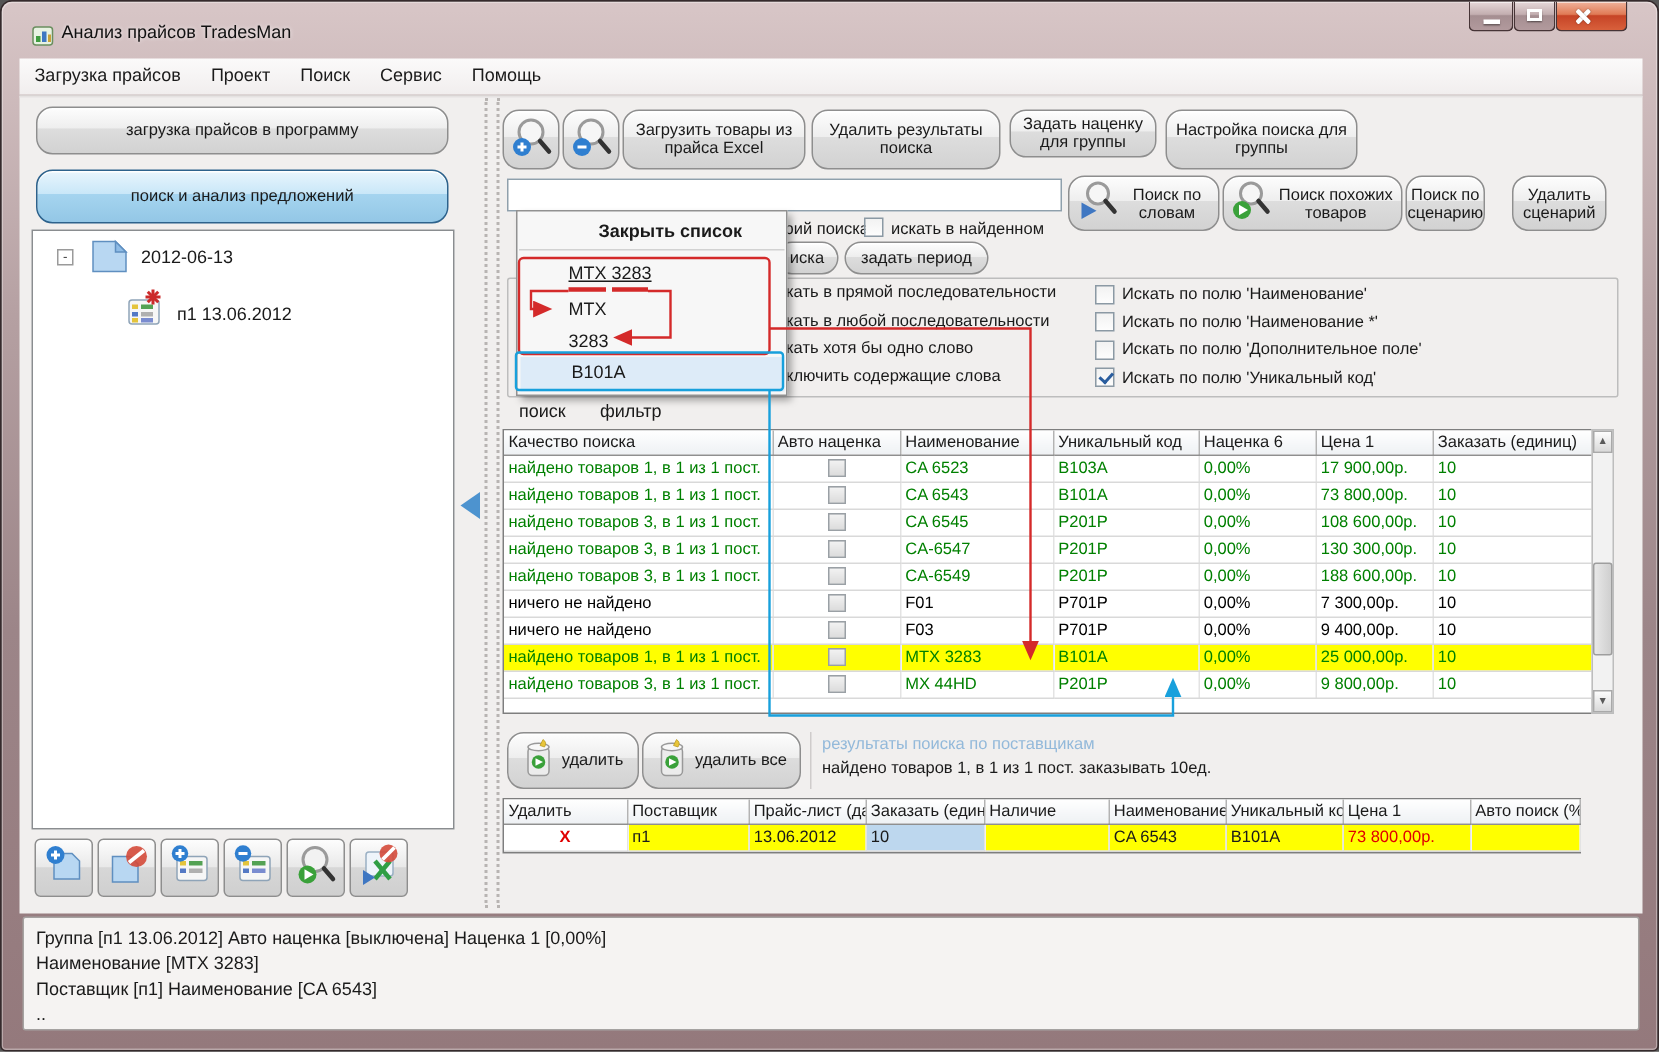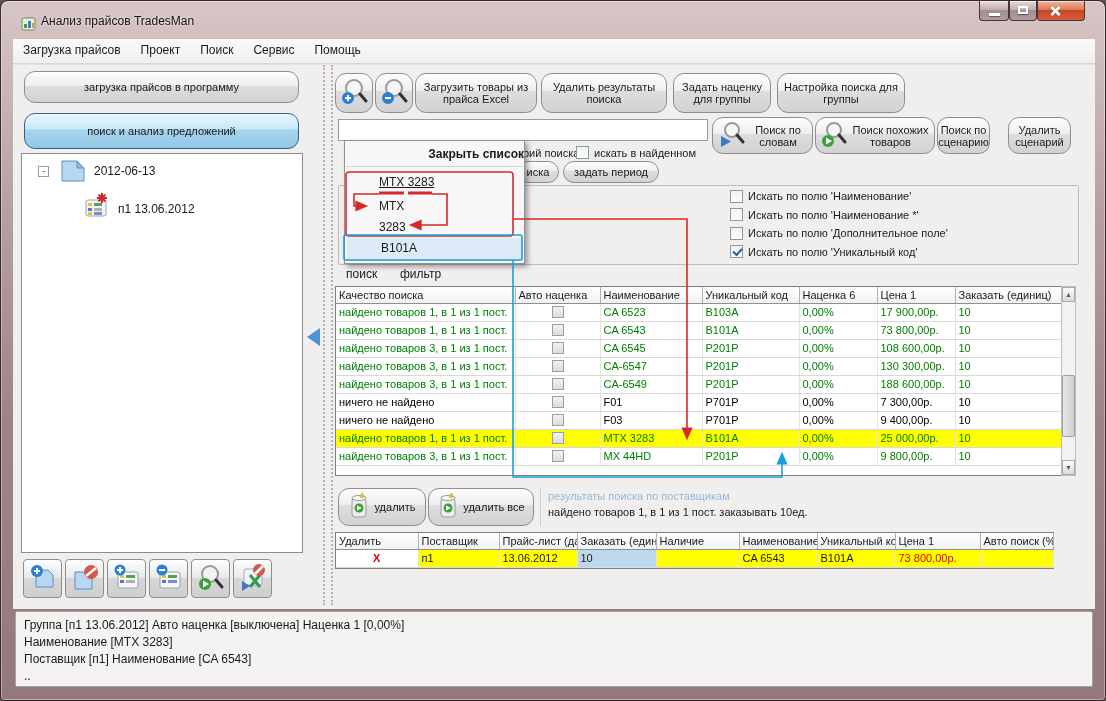--- a/index.html
+++ b/index.html
@@ -43,21 +43,21 @@
   .gridwrap{position:absolute;border:1px solid #7e7e7e;background:#fff;}
   .rowcb{width:12px;height:12px;margin:0 auto;border:1px solid #9aa0a5;background:linear-gradient(#f2f2f2,#dcdcdc);}
   
   .cb{display:inline-block;width:13px;height:13px;border:1px solid #8b99a4;background:linear-gradient(#f2f2f2,#fdfdfd);position:relative;vertical-align:middle;}
   .checked .cb::after,.cb.checked::after{content:"";position:absolute;left:2px;top:2px;width:7px;height:4px;
       border-left:2px solid #2a5d9e;border-bottom:2px solid #2a5d9e;transform:rotate(-48deg);}
   .optrow{display:flex;align-items:center;gap:5px;height:14px;}
   
   .dropdown{position:absolute;left:343px;top:139px;width:181px;height:124px;background:#f7f7f7;border:1px solid #919191;
             box-shadow:3px 3px 5px rgba(0,0,0,.35);z-index:20;font-size:12px;}
-  .dd-header{padding:6px 0 0 34px;font-weight:bold;text-align:right;}
+  .dd-header{padding:6px 0 0 54px;font-weight:bold;}
   .dd-sep{position:absolute;left:1px;top:25px;width:177px;height:1px;background:#d2d2d2;}
   .dd-item{position:absolute;left:34px;}
   .dd-sel{position:absolute;left:2px;top:97px;width:176px;height:23px;background:#ddebf8;}
   
   .splitter{position:absolute;left:322px;top:64px;width:10px;height:540px;border-left:2px dotted #b8b4b2;border-right:2px dotted #b8b4b2;}
   .collapse-arrow{position:absolute;left:306px;top:327px;width:0;height:0;border-top:9px solid transparent;border-bottom:9px solid transparent;border-right:13px solid #4d93cf;}
   
   .sb{position:absolute;background:#f2f2f2;border:1px solid #bdbdbd;}
   .sb-btn{position:absolute;left:0;width:13px;height:15px;background:linear-gradient(#fdfdfd,#d9d9d9);border:1px solid #a9a9a9;color:#5a5a5a;font-size:7px;text-align:center;line-height:13px;}
   .sb-thumb{position:absolute;left:0;width:13px;background:linear-gradient(90deg,#e8e8e8,#cfcfcf);border:1px solid #9e9e9e;border-radius:2px;}
@@ -226,21 +226,21 @@
           <circle cx="9" cy="21" r="6" fill="#2f7fd0"></circle>
           <line x1="6" y1="21" x2="12" y2="21" stroke="#fff" stroke-width="2"></line>
         </svg></span>
     </div>
   <div class="btn" style="left:414px;top:72px;width:122px;height:40px;">
       <span class="two">Загрузить товары из прайса Excel</span>
     </div>
   <div class="btn" style="left:540px;top:72px;width:126px;height:40px;">
       <span class="two">Удалить результаты поиска</span>
     </div>
-  <div class="btn" style="left:672px;top:72px;width:98px;height:40px;">
+  <div class="btn" style="left:672px;top:72px;width:98px;height:32px;">
       <span class="two">Задать наценку для группы</span>
     </div>
   <div class="btn" style="left:776px;top:72px;width:128px;height:40px;">
       <span class="two">Настройка поиска для группы</span>
     </div>
 
   
   <input class="abs" style="left: 337px; top: 118px; width: 370px; height: 22px; border: 1px solid rgb(143, 160, 172); padding: 2px 4px; font-size: 11px;" value="">
   <div class="btn" style="left:711px;top:116px;width:101px;height:37px;gap:3px;">
     <span><svg width="28" height="28">
@@ -272,20 +272,27 @@
   <span class="abs grouplabel" style="left:593px;top:146px;">искать в найденном</span>
   <div class="btn" style="left:516px;top:160px;width:42px;height:22px;">
       <span>иска</span>
     </div>
   <div class="btn" style="left:562px;top:160px;width:96px;height:22px;">
       <span>задать период</span>
     </div>
 
   
   <div class="abs" style="left:337px;top:184px;width:741px;height:80px;border:1px solid #bdbdbd;border-radius:2px;"></div>
+  <div class="abs" style="left:523px;top:188px;width:220px;height:68px;display:flex;flex-direction:column;justify-content:space-between;">
+
+  <span class="grouplabel">кать в прямой последовательности</span>
+      <span class="grouplabel">кать в любой последовательности</span>
+      <span class="grouplabel">кать хотя бы одно слово</span>
+      <span class="grouplabel">ключить содержащие слова</span>
+    </div>
   <div class="abs" style="left:729px;top:188px;width:340px;height:70px;display:flex;flex-direction:column;justify-content:space-between;">
 
   <span class="optrow">
         <span class="cb"></span>
         <span class="grouplabel">Искать по полю 'Наименование'</span>
       </span>
       <span class="optrow">
         <span class="cb"></span>
         <span class="grouplabel">Искать по полю 'Наименование *'</span>
       </span>

